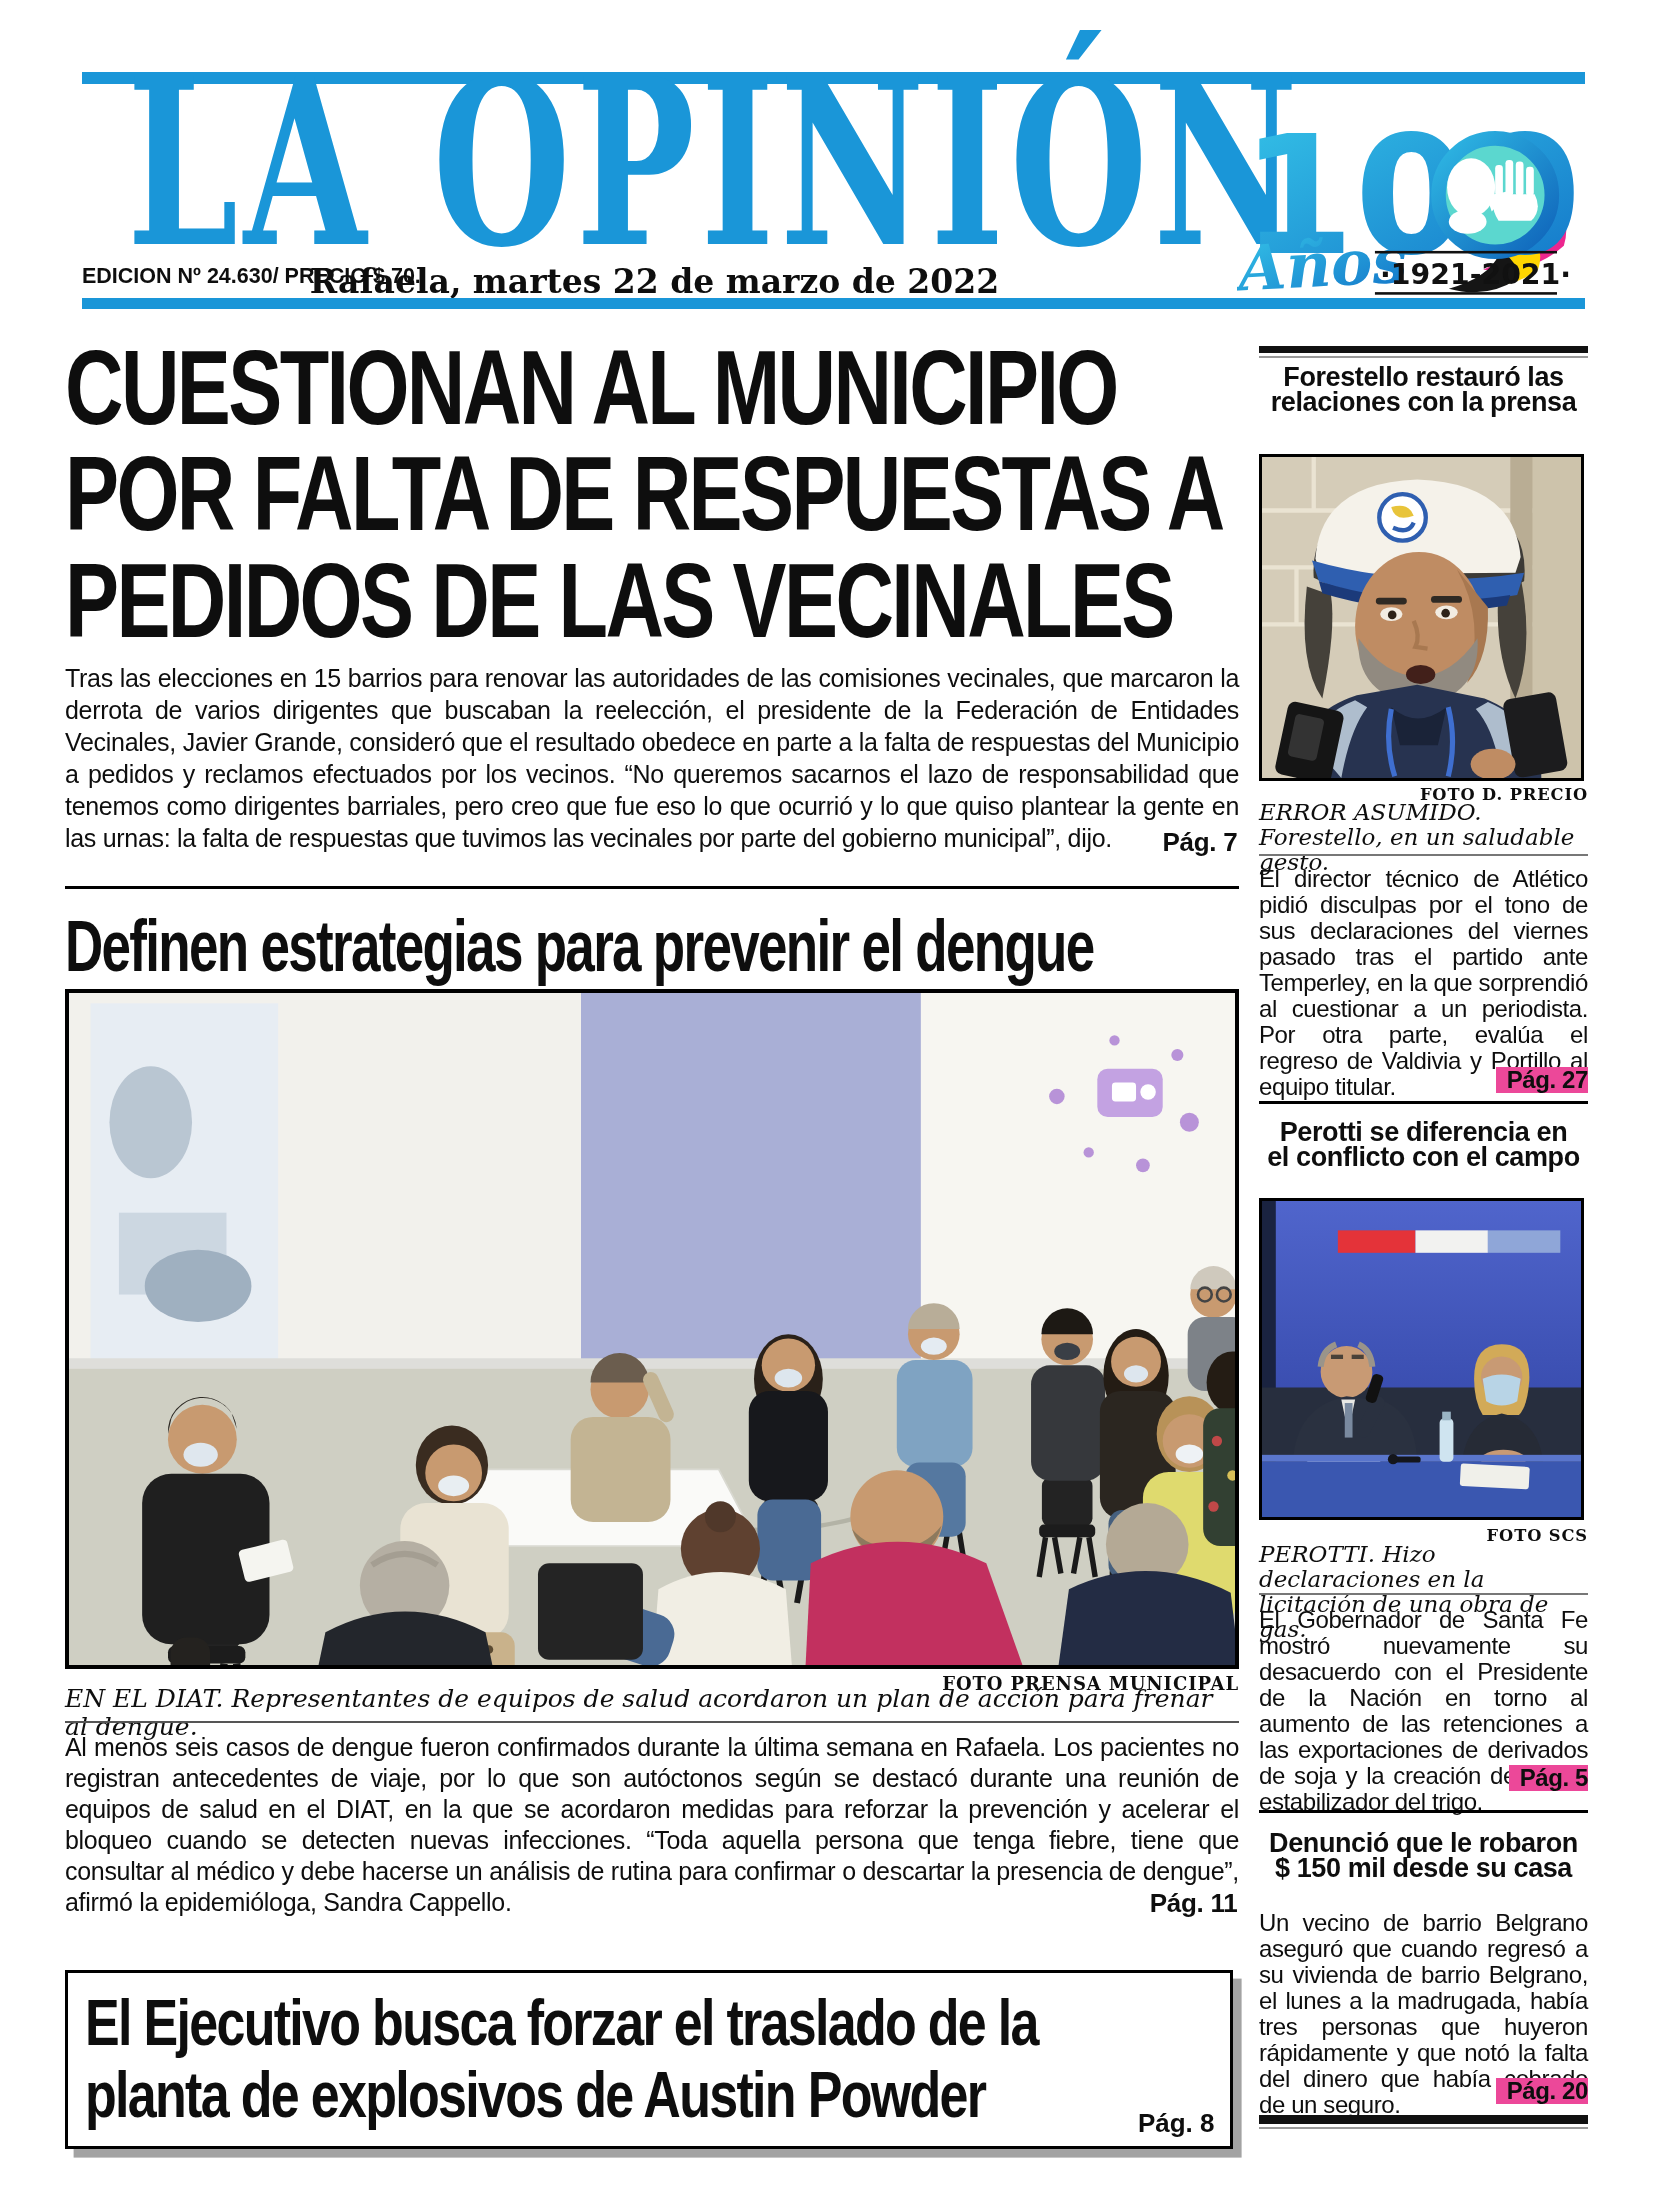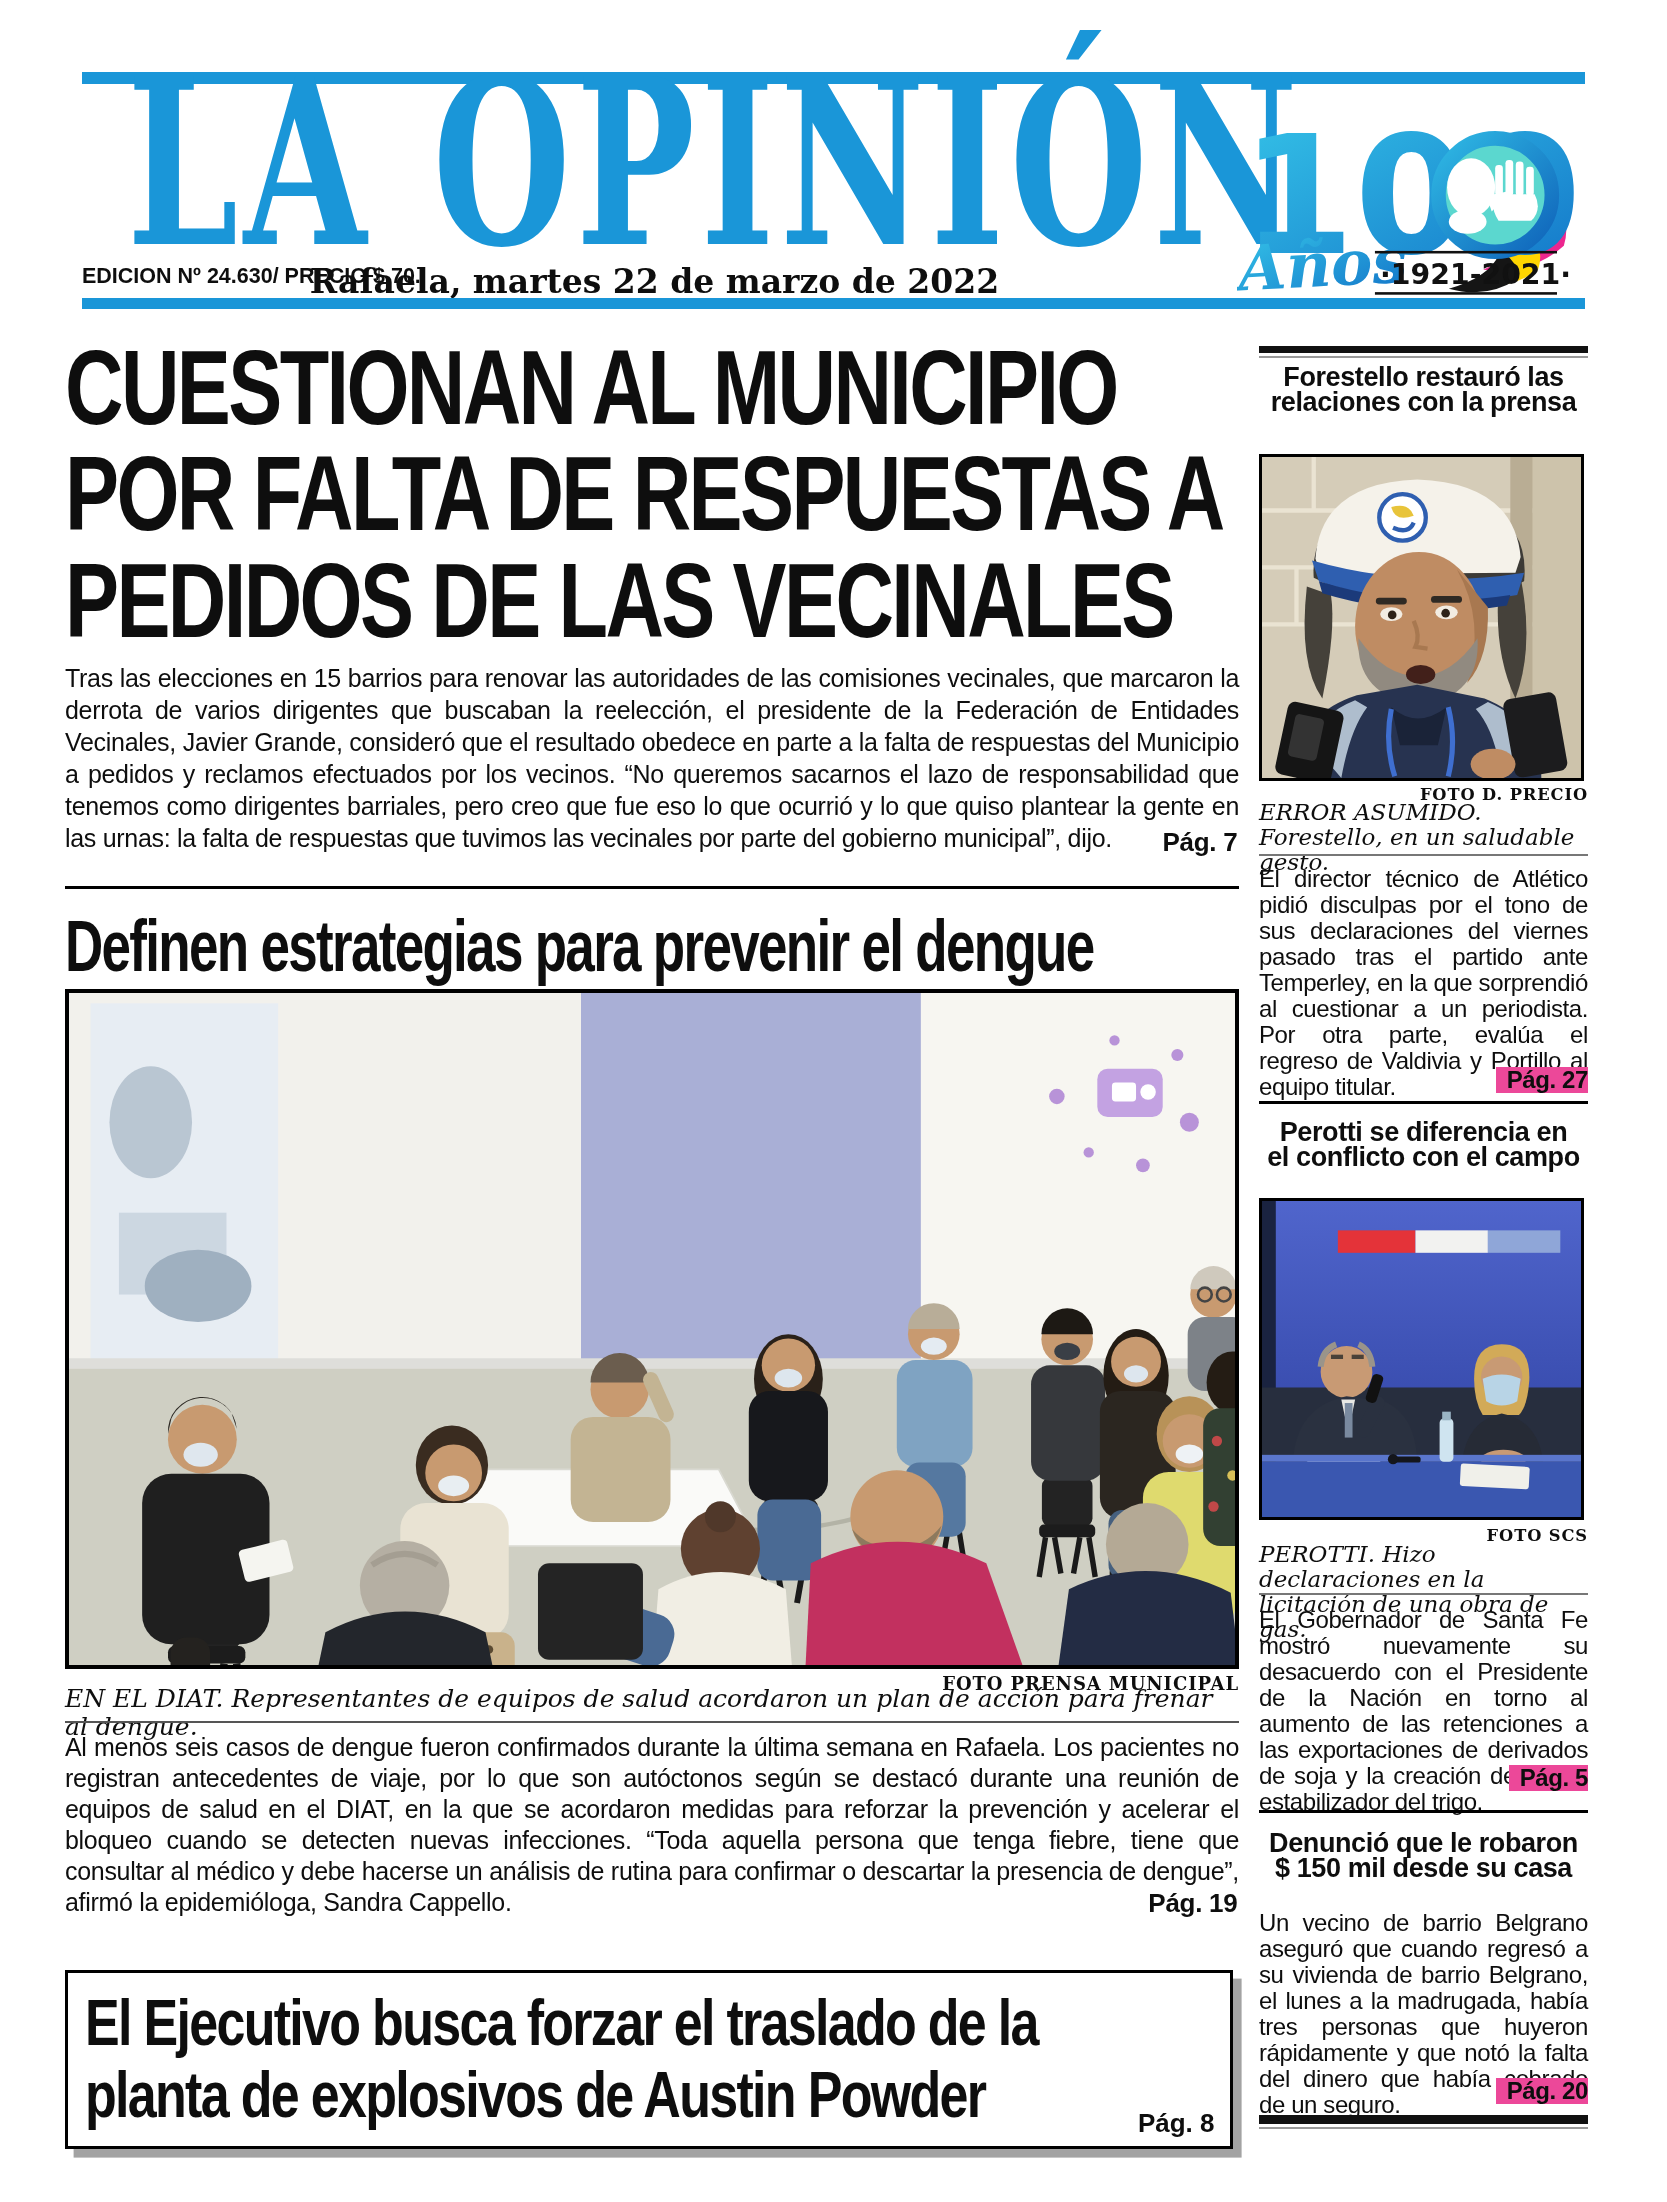--- a/index.html
+++ b/index.html
@@ -308,21 +308,21 @@
 
   <div id="caption-main" class="abs">
     <span class="cap-lead">EN EL DIAT.</span>
     <span>Representantes de equipos de salud acordaron un plan de acción para frenar al dengue.</span>
   </div>
   <div id="credit-main" class="abs">FOTO PRENSA MUNICIPAL</div>
   <div id="rulecap-main" class="abs"></div>
 
   <div id="dengue-body" class="abs">
     <span>Al menos seis casos de dengue fueron confirmados durante la última semana en Rafaela. Los pacientes no registran antecedentes de viaje, por lo que son autóctonos según se destacó durante una reunión de equipos de salud en el DIAT, en la que se acordaron medidas para reforzar la prevención y acelerar el bloqueo cuando se detecten nuevas infecciones. “Toda aquella persona que tenga fiebre, tiene que consultar al médico y debe hacerse un análisis de rutina para confirmar o descartar la presencia de dengue”, afirmó la epidemióloga, Sandra Cappello.</span>
-    <span class="pageref">Pág. 19</span>
+    <span class="pageref">Pág. 11</span>
   </div>
 
   <div id="box-story" class="abs">
     <div id="box-headlines">
       <div class="hl">El Ejecutivo busca forzar el traslado de la</div>
       <div class="hl">planta de explosivos de Austin Powder</div>
     </div>
     <span class="pageref">Pág. 8</span>
   </div>
 

